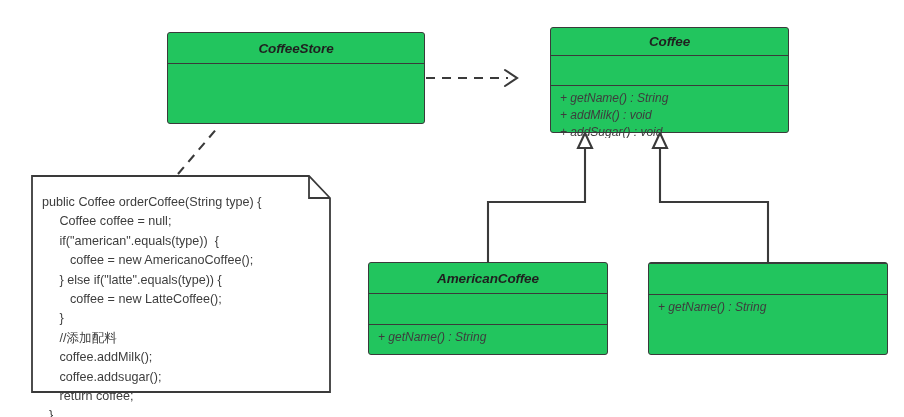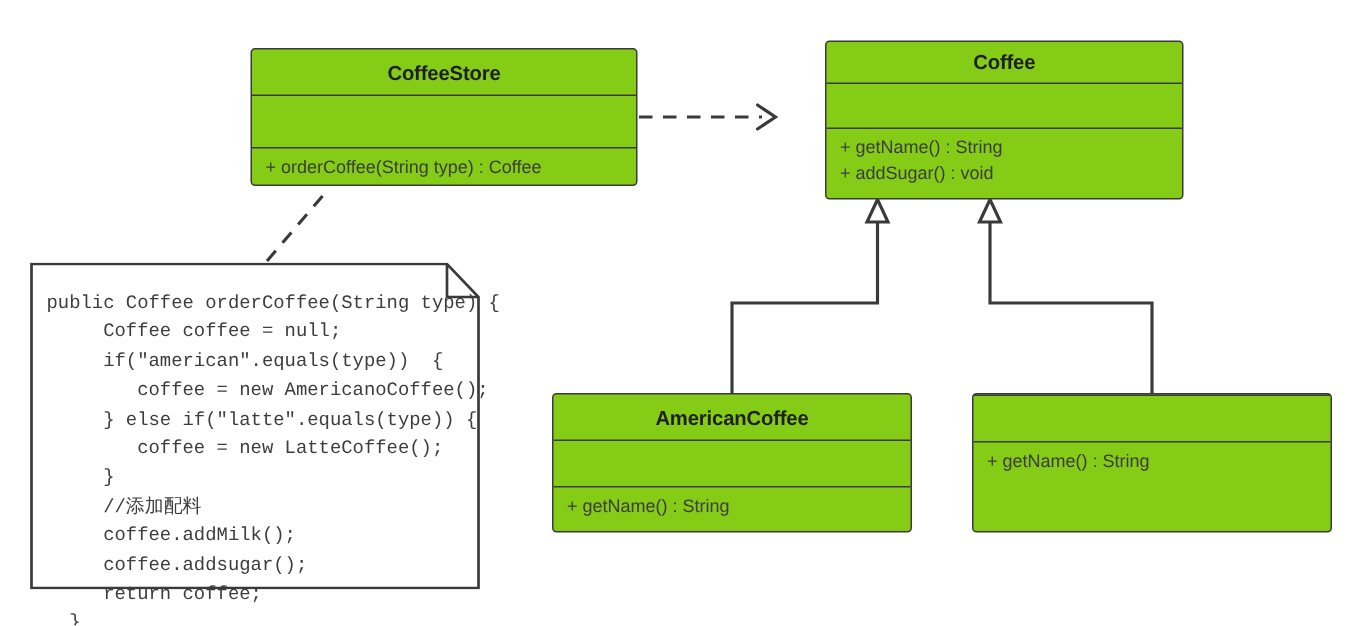--- a/index.html
+++ b/index.html
@@ -21,24 +21,25 @@
     top: 0;
     width: 904px;
     height: 417px;
     pointer-events: none;
   }
 
   
   .uml-class {
     position: absolute;
     box-sizing: border-box;
-    background: #84cc16;
+    background: #22c55e;
     border: 1.6px solid #3a3a3a;
     border-radius: 3px;
     z-index: 3;
+    font-style: italic;
   }
   .uml-class .row-title {
     text-align: center;
     font-weight: bold;
     font-size: 13.5px;
     color: #1f1f1f;
     letter-spacing: -0.1px;
     display: flex;
     align-items: center;
     justify-content: center;
@@ -75,26 +76,25 @@
   #americancoffee-class .row-methods { height: 31px; }
 
   #lattecoffee-class { left: 648px; top: 262px; width: 240px; height: 93px; }
   #lattecoffee-class .row-title   { height: 30px; }
   #lattecoffee-class .row-attrs   { height: 30px; }
   #lattecoffee-class .row-methods { height: 31px; }
 
   
   #code-note {
     position: absolute;
-    left: 20px;
+    left: 31px;
     top: 175px;
     width: 300px;
     height: 183px;
     z-index: 3;
-    font-family: Liberation Mono, monospace;
   }
   #code-note .note-shape {
     position: absolute;
     left: 0;
     top: 0;
     width: 300px;
     height: 218px;
   }
   #code-note .note-text {
     position: absolute;
@@ -130,30 +130,28 @@
 
     <g>
       <path d="M 660 148 L 660 202 L 768 202 L 768 262" fill="none" stroke="#3a3a3a" stroke-width="2.1" stroke-linecap="butt" stroke-linejoin="miter"></path>
       <polygon points="660,133 653,148 667,148" fill="#ffffff" stroke="#3a3a3a" stroke-width="2.1" stroke-linejoin="miter"></polygon>
     </g>
   </svg>
 
   <div class="uml-class" id="coffeestore-class">
     <div class="row-title">CoffeeStore</div>
     <div class="row-attrs"></div>
-    <div class="row-methods">
-      <div class="m">+ orderCoffee(String type) : Coffee</div>
-    </div>
   </div>
 
   <div class="uml-class" id="coffee-class">
     <div class="row-title">Coffee</div>
     <div class="row-attrs"></div>
     <div class="row-methods">
       <div class="m">+ getName() : String</div>
+      <div class="m">+ addMilk() : void</div>
       <div class="m">+ addSugar() : void</div>
     </div>
   </div>
 
   <div class="uml-class" id="americancoffee-class">
     <div class="row-title">AmericanCoffee</div>
     <div class="row-attrs"></div>
     <div class="row-methods">
       <div class="m">+ getName() : String</div>
     </div>

